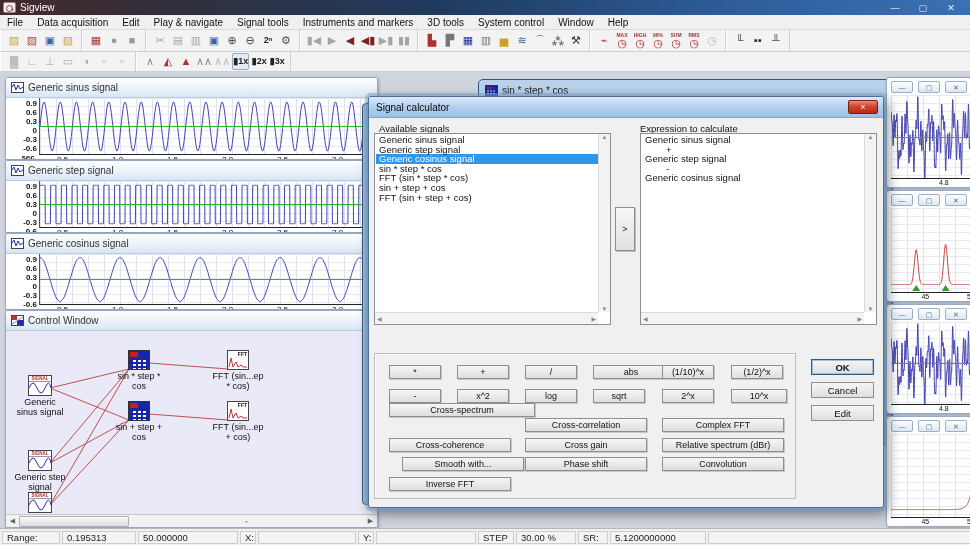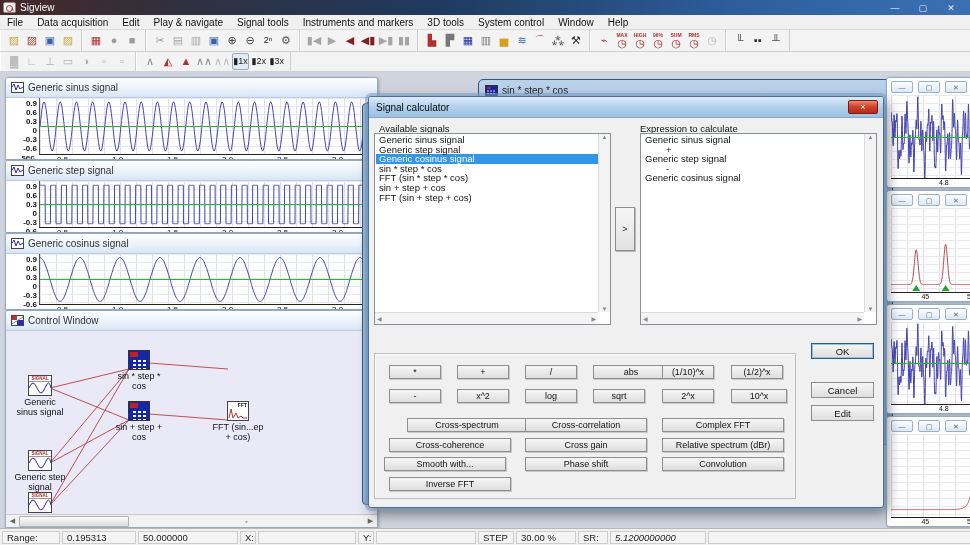--- a/index.html
+++ b/index.html
@@ -30,21 +30,21 @@
   #toolbar1, #toolbar2 { position:absolute; left:0; width:970px; background:#f3f3f3; display:flex;
     align-items:center; border-bottom:1px solid #d0d0d0; }
   #toolbar1 { top:30px; height:22px; }
   #toolbar2 { top:52px; height:20px; }
   .tb-group { display:flex; align-items:center; padding:0 4px; height:100%;
     border-left:1px solid #ffffff; border-right:1px solid #cfcfcf; }
   .tb-btn { min-width:16px; height:17px; margin:0 1px; display:flex; flex-direction:column;
     align-items:center; justify-content:center; font-size:11px; line-height:11px; border-radius:2px; }
   .tb-btn.disabled { color:#b8b8b8 !important; filter:grayscale(1); opacity:.55; }
   .tb-btn .mini-label { font-size:5px; line-height:5px; color:#b03030; font-weight:bold; }
-  .tb-btn.txt { font-size:9px; font-weight:normal; color:#222; }
+  .tb-btn.txt { font-size:9px; font-weight:bold; color:#222; }
   .tb-btn.pressed { border:1px solid #9ab; background:#e2ecf6; }
 
   
   .win { position:absolute; background:#fff; border:1px solid #97aac0; border-radius:3px 3px 0 0;
     box-shadow:1px 1px 3px rgba(40,60,90,.35); overflow:hidden; }
   .win-tb { height:20px; background:linear-gradient(#fdfeff,#e9f1fa 60%,#d7e5f4);
     border-bottom:1px solid #bccadc; display:flex; align-items:center; gap:4px; padding:0 5px;
     font-size:10px; color:#333; }
   .mini-ico { width:13px; height:11px; flex:0 0 auto; }
   .plot-row { display:flex; position:relative; }
@@ -486,20 +486,26 @@
             <div></div>
           </div>
           <div class="node" style="left: 106px; top: 19px;">
             <div class="nico calc"></div>
             <div>sin * step * cos</div>
           </div>
           <div class="node" style="left: 106px; top: 70px;">
             <div class="nico calc"></div>
             <div>sin + step + cos</div>
           </div>
+          <div class="node" style="left: 205px; top: 19px;">
+            <div class="nico fft"><div>FFT</div><svg width="20" height="11">
+                <path d="M1,10 L3,1 L5,10 L8,5 L10,10 L13,8 L15,10 L19,10" stroke="#c03030" fill="none"></path>
+              </svg></div>
+            <div>FFT (sin...ep * cos)</div>
+          </div>
           <div class="node" style="left: 205px; top: 70px;">
             <div class="nico fft"><div>FFT</div><svg width="20" height="11">
                 <path d="M1,10 L3,1 L5,10 L8,5 L10,10 L13,8 L15,10 L19,10" stroke="#c03030" fill="none"></path>
               </svg></div>
             <div>FFT (sin...ep + cos)</div>
           </div>
           <div class="hsb">
             <div class="arr">◀</div>
             <div class="thumb" style="width: 110px;"></div>
             <div style="margin: 0px auto; color: rgb(153, 153, 153);">▪</div>
@@ -640,44 +646,44 @@
           <div class="dbtn" style="left: 150px; top: 11px; width: 52px; height: 14px;">/</div>
           <div class="dbtn" style="left: 218px; top: 11px; width: 76px; height: 14px;">abs</div>
           <div class="dbtn" style="left: 287px; top: 11px; width: 52px; height: 14px;">(1/10)^x</div>
           <div class="dbtn" style="left: 356px; top: 11px; width: 52px; height: 14px;">(1/2)^x</div>
           <div class="dbtn" style="left: 14px; top: 35px; width: 52px; height: 14px;">-</div>
           <div class="dbtn" style="left: 82px; top: 35px; width: 52px; height: 14px;">x^2</div>
           <div class="dbtn" style="left: 150px; top: 35px; width: 52px; height: 14px;">log</div>
           <div class="dbtn" style="left: 218px; top: 35px; width: 52px; height: 14px;">sqrt</div>
           <div class="dbtn" style="left: 287px; top: 35px; width: 52px; height: 14px;">2^x</div>
           <div class="dbtn" style="left: 356px; top: 35px; width: 56px; height: 14px;">10^x</div>
-          <div class="dbtn" style="left: 14px; top: 64px; width: 120px; height: 14px; margin-left: 18px;">Cross-spectrum</div>
+          <div class="dbtn" style="left: 14px; top: 49px; width: 146px; height: 14px;">Cross-spectrum</div>
           <div class="dbtn" style="left: 150px; top: 64px; width: 122px; height: 14px;">Cross-correlation</div>
           <div class="dbtn" style="left: 287px; top: 64px; width: 122px; height: 14px;">Complex FFT</div>
           <div class="dbtn" style="left: 14px; top: 84px; width: 122px; height: 14px;">Cross-coherence</div>
           <div class="dbtn" style="left: 150px; top: 84px; width: 122px; height: 14px;">Cross gain</div>
           <div class="dbtn" style="left: 287px; top: 84px; width: 122px; height: 14px;">Relative spectrum (dBr)</div>
-          <div class="dbtn" style="left: 9px; top: 103px; width: 122px; height: 14px;">Smooth with...</div>
+          <div class="dbtn" style="left: 27px; top: 103px; width: 122px; height: 14px;">Smooth with...</div>
           <div class="dbtn" style="left: 150px; top: 103px; width: 122px; height: 14px;">Phase shift</div>
           <div class="dbtn" style="left: 287px; top: 103px; width: 122px; height: 14px;">Convolution</div>
           <div class="dbtn" style="left: 14px; top: 123px; width: 122px; height: 14px;">Inverse FFT</div>
         </div>
-        <div class="abtn default" style="top: 246px;">OK</div>
+        <div class="abtn default" style="top: 262px; font-weight: bold;">OK</div>
         <div class="abtn" style="top: 285px;">Cancel</div>
         <div class="abtn" style="top: 308px;">Edit</div>
       </div>
     </div>
 
   <div id="statusbar">
       <div class="sf" style="width: 58px; flex: 0 0 58px;">Range:</div>
       <div class="sf" style="width: 74px; flex: 0 0 74px;">0.195313</div>
       <div class="sf" style="width: 100px; flex: 0 0 100px;">50.000000</div>
       <div class="sf" style="width: 16px; flex: 0 0 16px;">X:</div>
       <div class="sf" style="width: 98px; flex: 0 0 98px;"></div>
       <div class="sf" style="width: 16px; flex: 0 0 16px;">Y:</div>
       <div class="sf" style="width: 100px; flex: 0 0 100px;"></div>
       <div class="sf" style="width: 36px; flex: 0 0 36px;">STEP</div>
       <div class="sf" style="width: 60px; flex: 0 0 60px;">30.00 %</div>
       <div class="sf" style="width: 30px; flex: 0 0 30px;">SR:</div>
-      <div class="sf" style="width: 96px; flex: 0 0 96px; font-style: italic;">5.1200000000</div>
+      <div class="sf" style="width: 96px; flex: 0 0 96px;">5.1200000000</div>
       <div class="sf" style="width: 268px; flex: 0 0 268px;"></div>
     </div>
 </div>
 
 </body></html>

